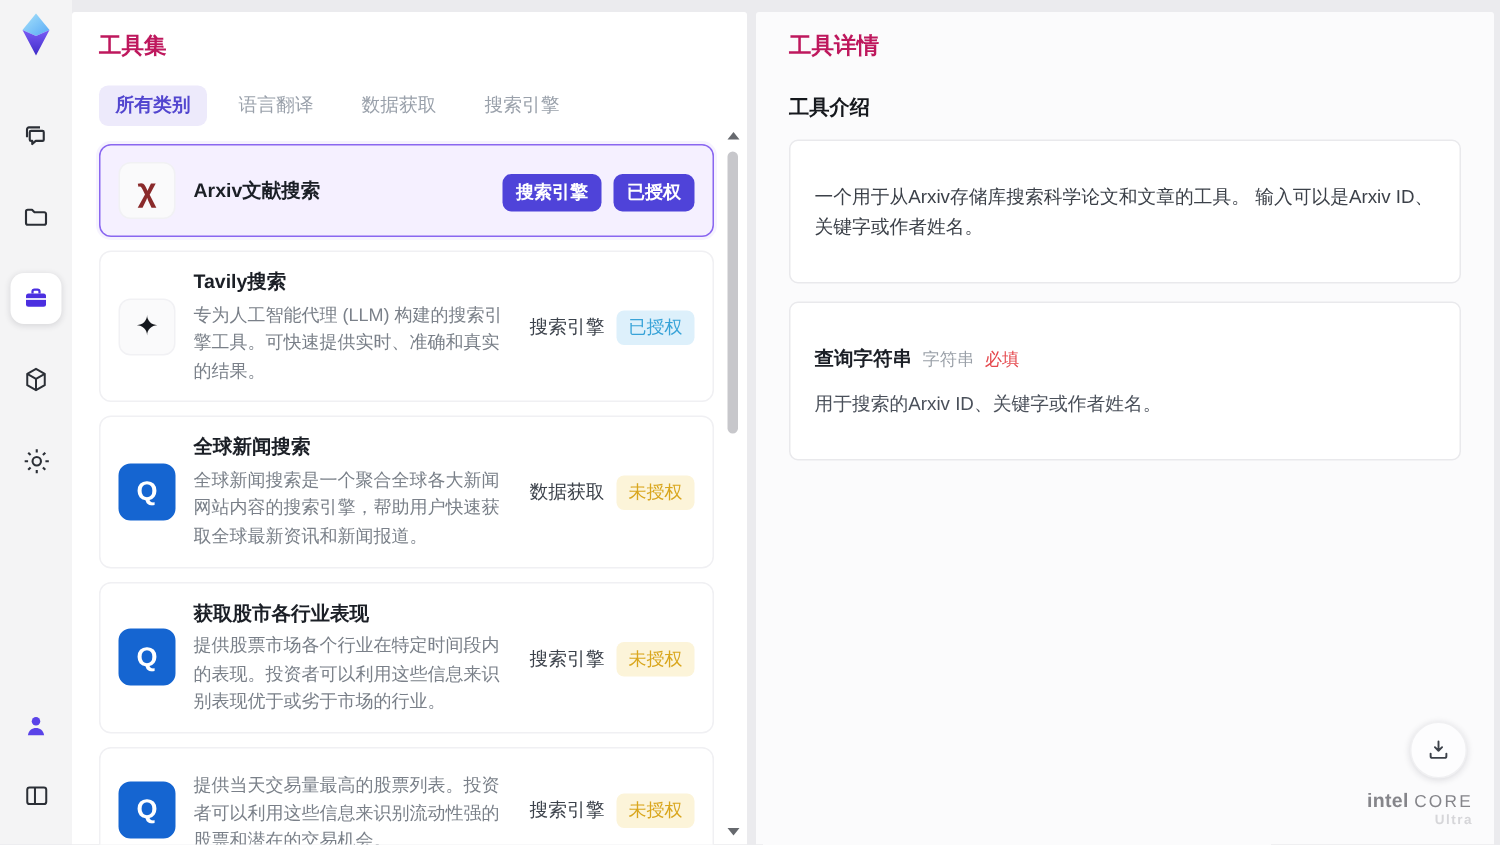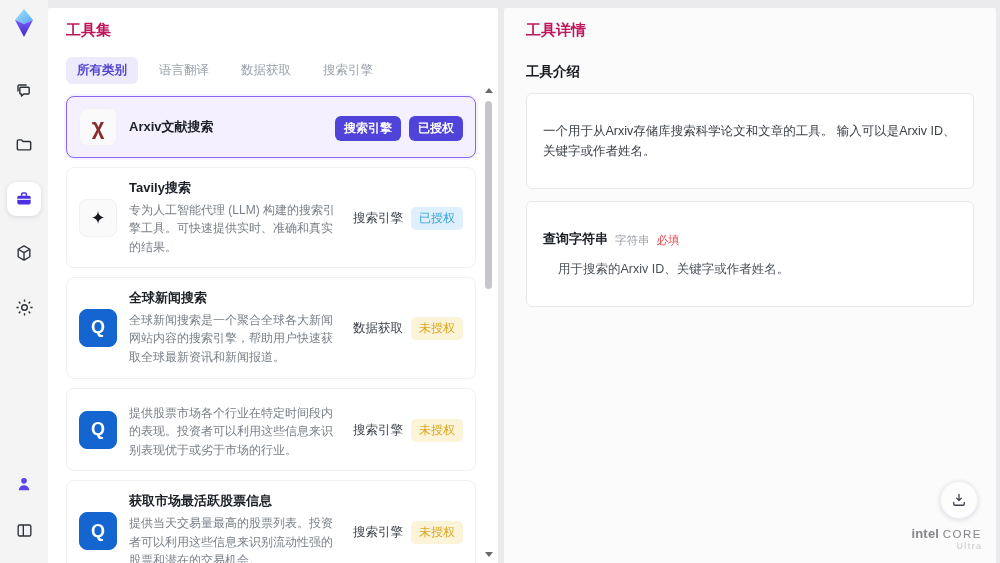--- a/index.html
+++ b/index.html
@@ -80,21 +80,21 @@
   
   .section-heading { font-size:13.5px; font-weight:bold; color:#15181d; margin-top:23px; }
   .detail-box {
     margin-top:12px; background:#fff; border:1px solid #e9e9ec; border-radius:6px;
     padding:27px 16px; font-size:12.5px; color:#3c4149; line-height:1.6;
   }
   .param-meta { display:flex; align-items:flex-end; gap:7px; }
   .param-name { font-size:13px; font-weight:bold; color:#1b1f26; }
   .param-type { font-size:11.5px; color:#9aa0a8; }
   .param-required { font-size:11.5px; color:#e5484d; }
-  .param-desc { margin-top:9px; font-size:12.5px; color:#4a505a;margin-left:15px; }
+  .param-desc { margin-top:9px; font-size:12.5px; color:#4a505a; }
 
   
   .download-fab {
     position:absolute; right:22px; bottom:44px; width:38px; height:38px; border-radius:50%;
     background:#fdfdfe; box-shadow:0 1px 5px rgba(30,30,50,.15); border:1px solid #f0f0f2;
     display:flex; align-items:center; justify-content:center; cursor:pointer; z-index:6;
   }
   .brand { position:absolute; right:18px; bottom:12px; text-align:right; z-index:6; }
   .brand-line { font-size:13px; color:#85858a; }
   .brand-intel { font-weight:bold; letter-spacing:.2px; }
@@ -222,32 +222,32 @@
           </div>
           <div class="tool-tags">
             <span class="tool-cat cat-plain">数据获取</span>
             <span class="tool-status st-yellow">未授权</span>
           </div>
         </div>
 
         <div class="tool-card sel-off">
           <span class="tool-icon ic-news"></span>
           <div class="tool-body">
+            <div class="tool-name">获取股市各行业表现</div>
             <div class="tool-desc">提供股票市场各个行业在特定时间段内的表现。投资者可以利用这些信息来识别表现优于或劣于市场的行业。</div>
           </div>
           <div class="tool-tags">
             <span class="tool-cat cat-plain">搜索引擎</span>
             <span class="tool-status st-yellow">未授权</span>
           </div>
         </div>
 
         <div class="tool-card sel-off">
           <span class="tool-icon ic-news"></span>
           <div class="tool-body">
-            <div class="tool-name">获取市场最活跃股票信息</div>
             <div class="tool-desc">提供当天交易量最高的股票列表。投资者可以利用这些信息来识别流动性强的股票和潜在的交易机会。</div>
           </div>
           <div class="tool-tags">
             <span class="tool-cat cat-plain">搜索引擎</span>
             <span class="tool-status st-yellow">未授权</span>
           </div>
         </div>
 
       </div>
 

